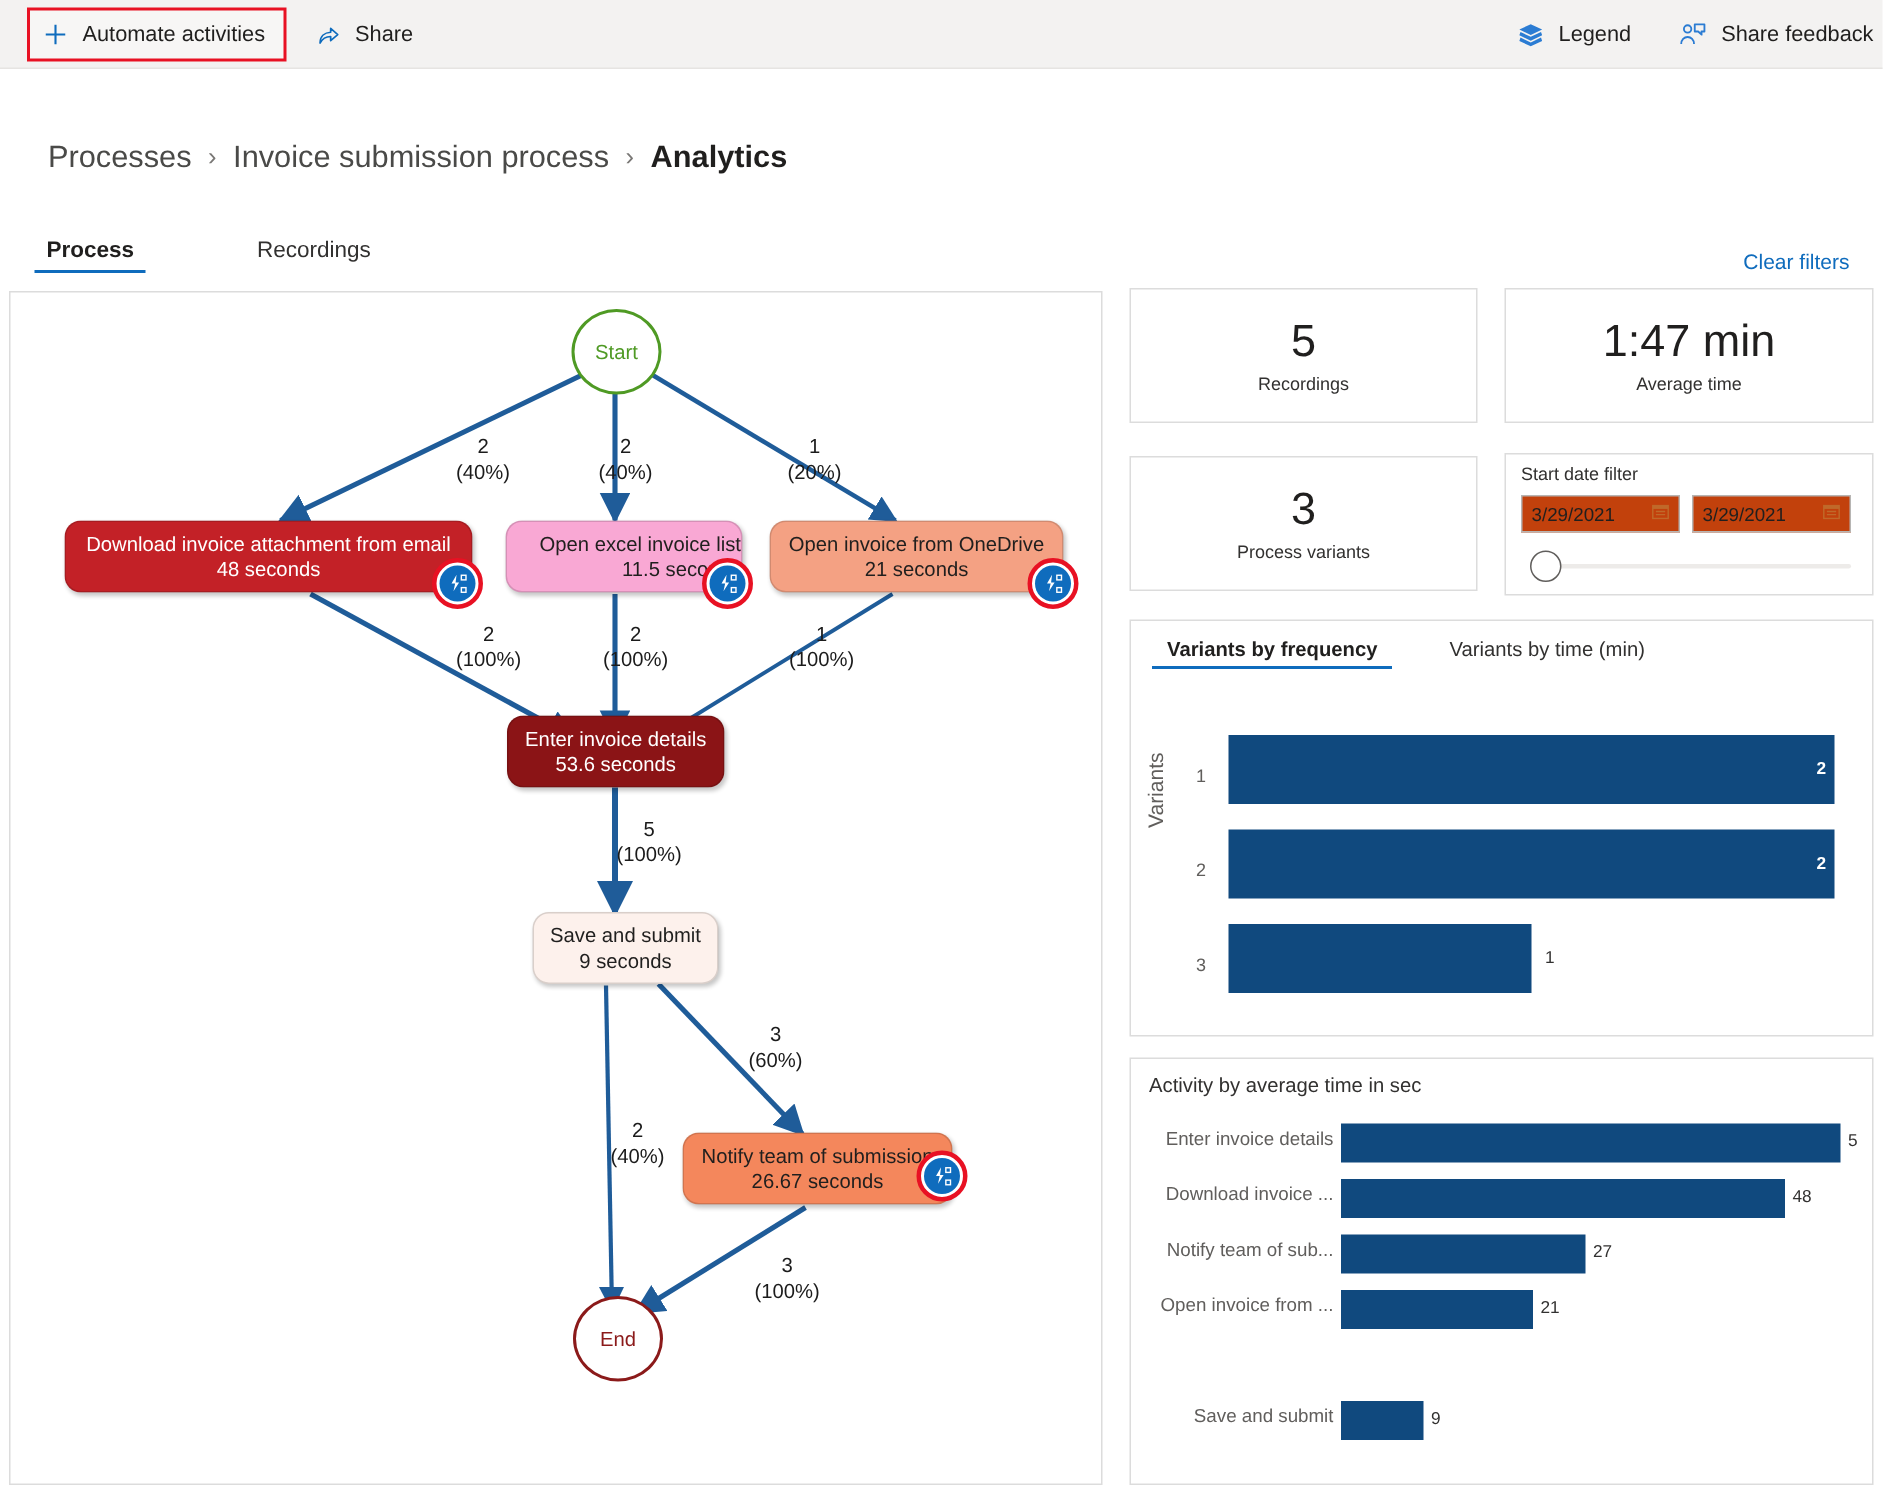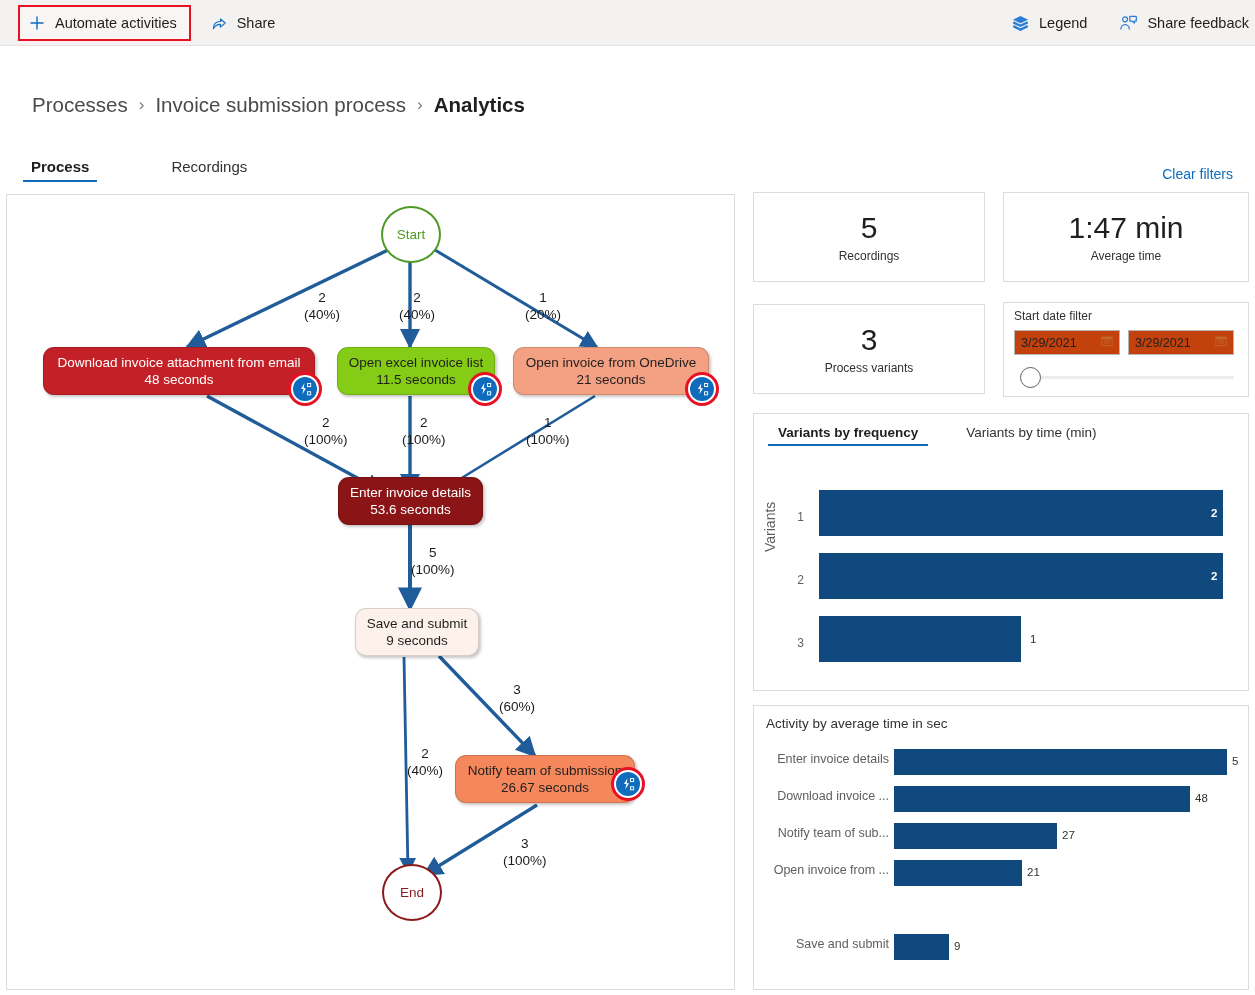--- a/index.html
+++ b/index.html
@@ -303,21 +303,21 @@
   <div class="auto-badge" style="left:281px; top:177px;">
     <span class="inner">
       <svg width="15" height="15" viewBox="0 0 16 16">
         <path d="M6.8 1.2 3.2 7.4h2.6L4.6 13l4-6.3H6.1z" fill="#ffffff"></path>
         <rect x="10.2" y="1.6" width="3.3" height="3.3" fill="none" stroke="#ffffff" stroke-width="1"></rect>
         <rect x="10.2" y="10.4" width="3.3" height="3.3" fill="none" stroke="#ffffff" stroke-width="1"></rect>
       </svg>
     </span>
   </div>
 
-  <div class="node" style="left:330px; top:152px; width:158px; height:48px; background:#84cc16; color:#201f1e;">
+  <div class="node" style="left:330px; top:152px; width:158px; height:48px; background:#f9a8d4; color:#201f1e;align-items:flex-end;">
     <span>Open excel invoice list</span>
     <span class="t2">11.5 seconds</span>
   </div>
   <div class="auto-badge" style="left:461px; top:177px;">
     <span class="inner">
       <svg width="15" height="15" viewBox="0 0 16 16">
         <path d="M6.8 1.2 3.2 7.4h2.6L4.6 13l4-6.3H6.1z" fill="#ffffff"></path>
         <rect x="10.2" y="1.6" width="3.3" height="3.3" fill="none" stroke="#ffffff" stroke-width="1"></rect>
         <rect x="10.2" y="10.4" width="3.3" height="3.3" fill="none" stroke="#ffffff" stroke-width="1"></rect>
       </svg>

